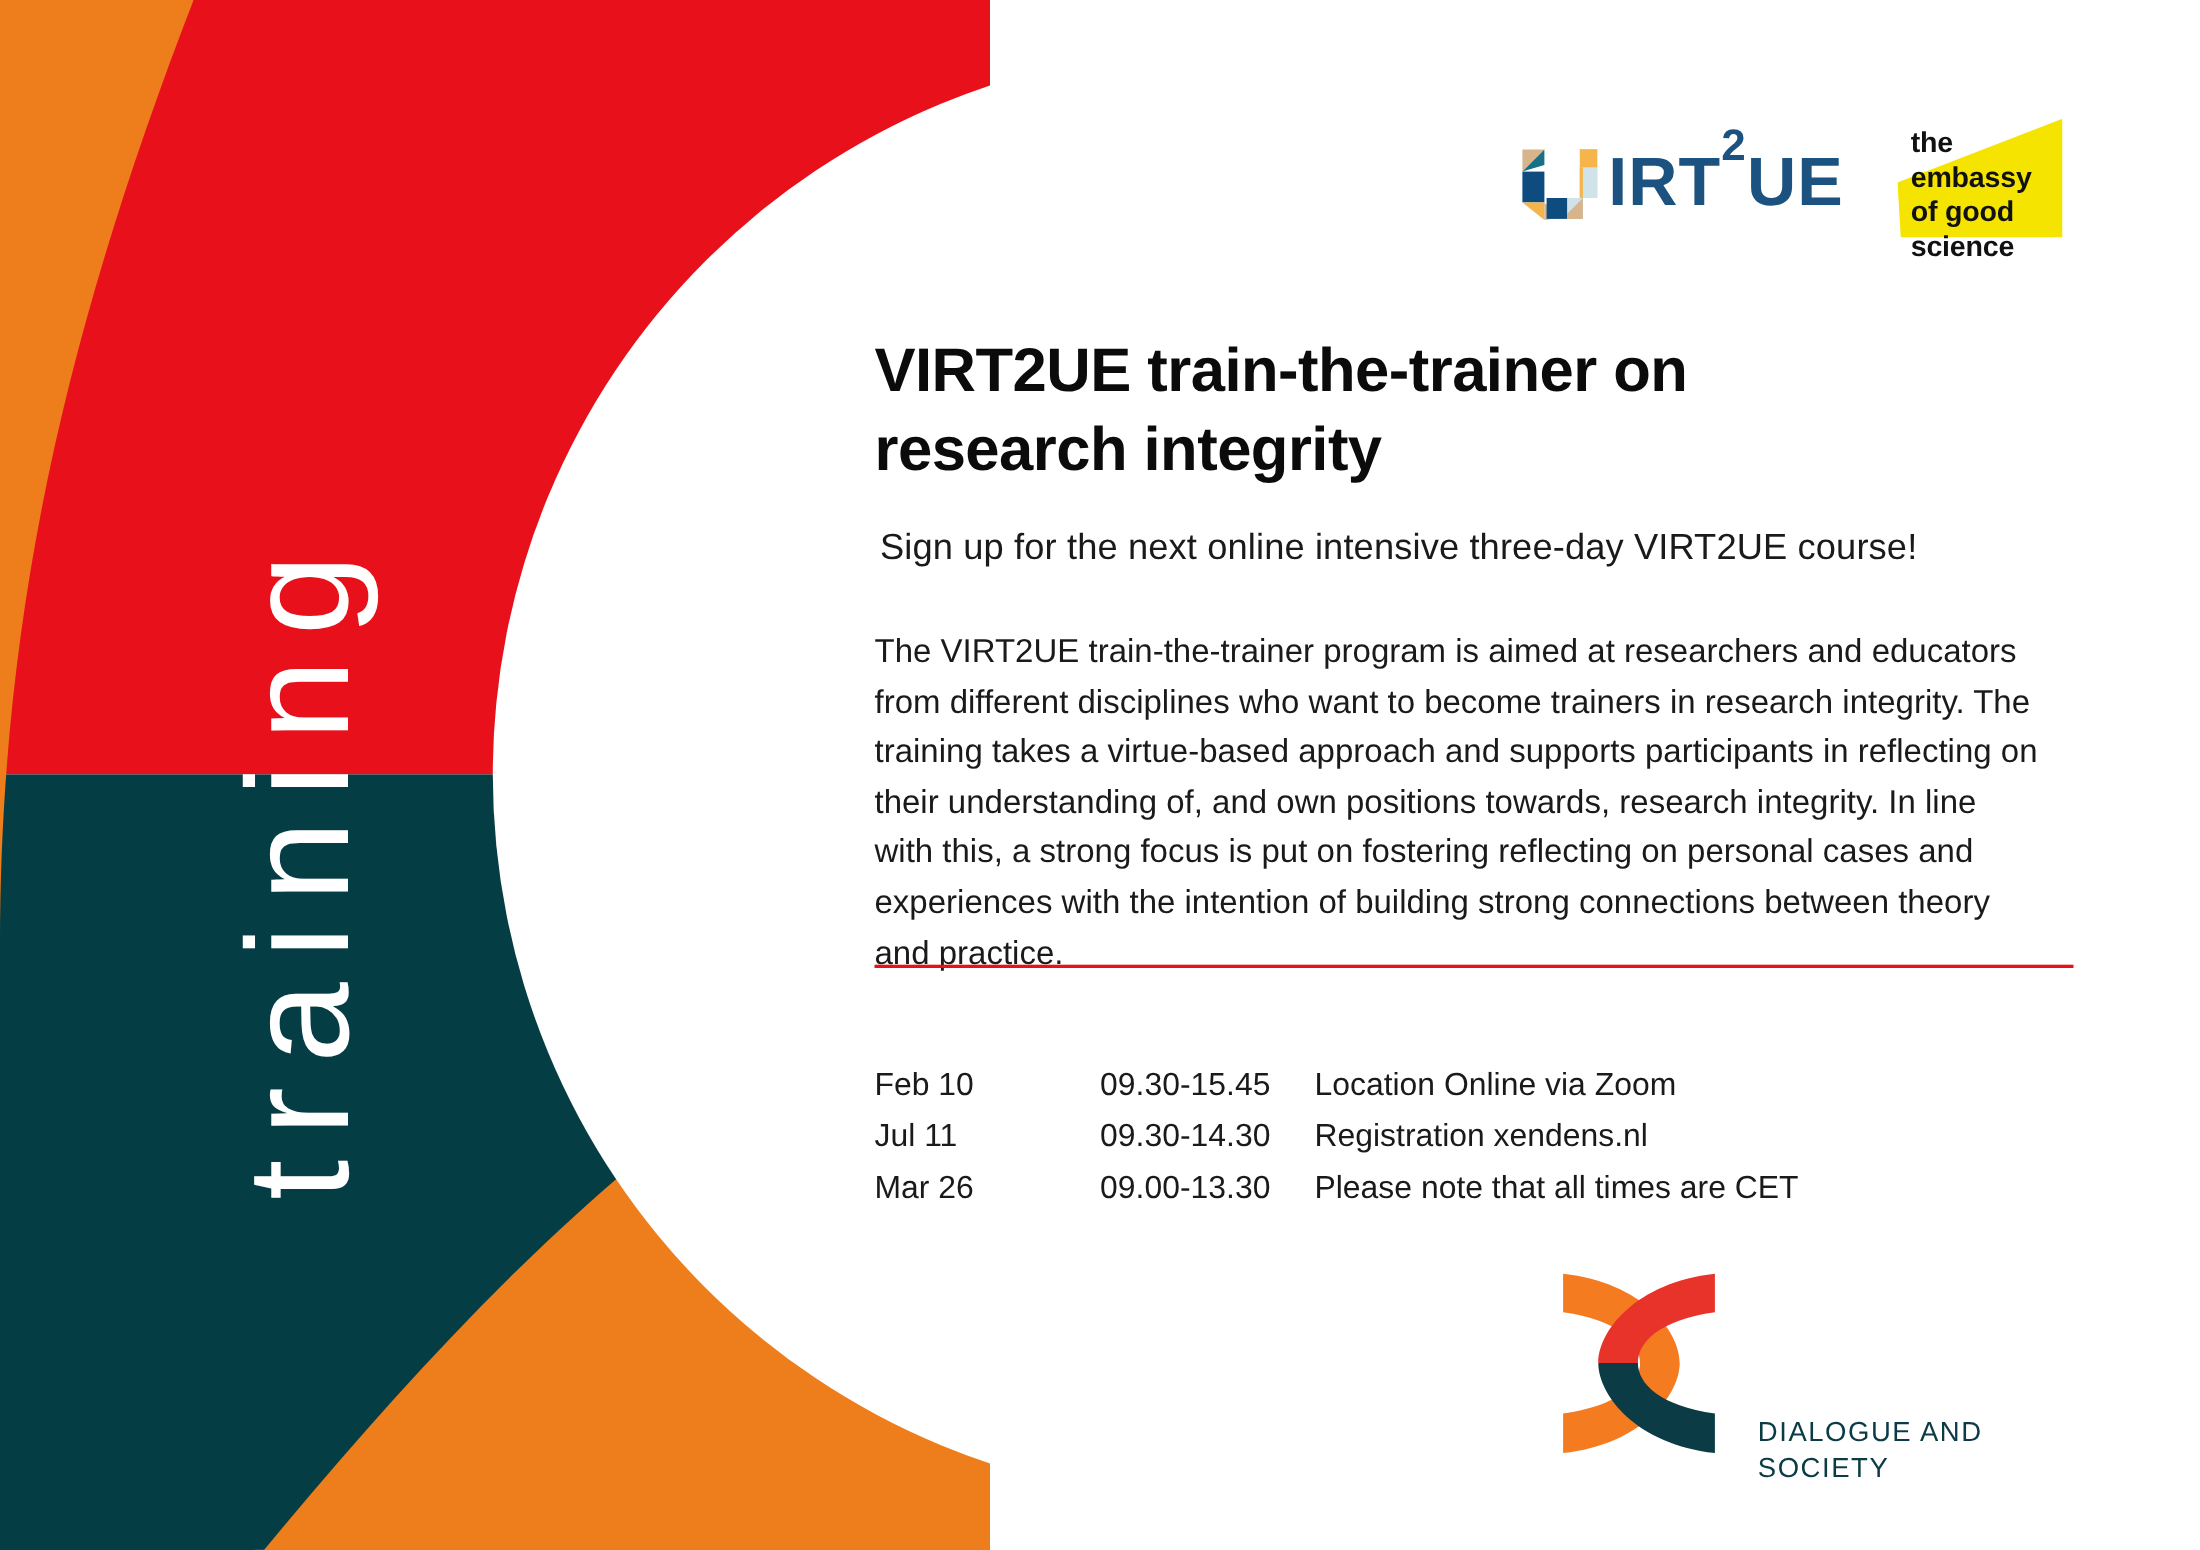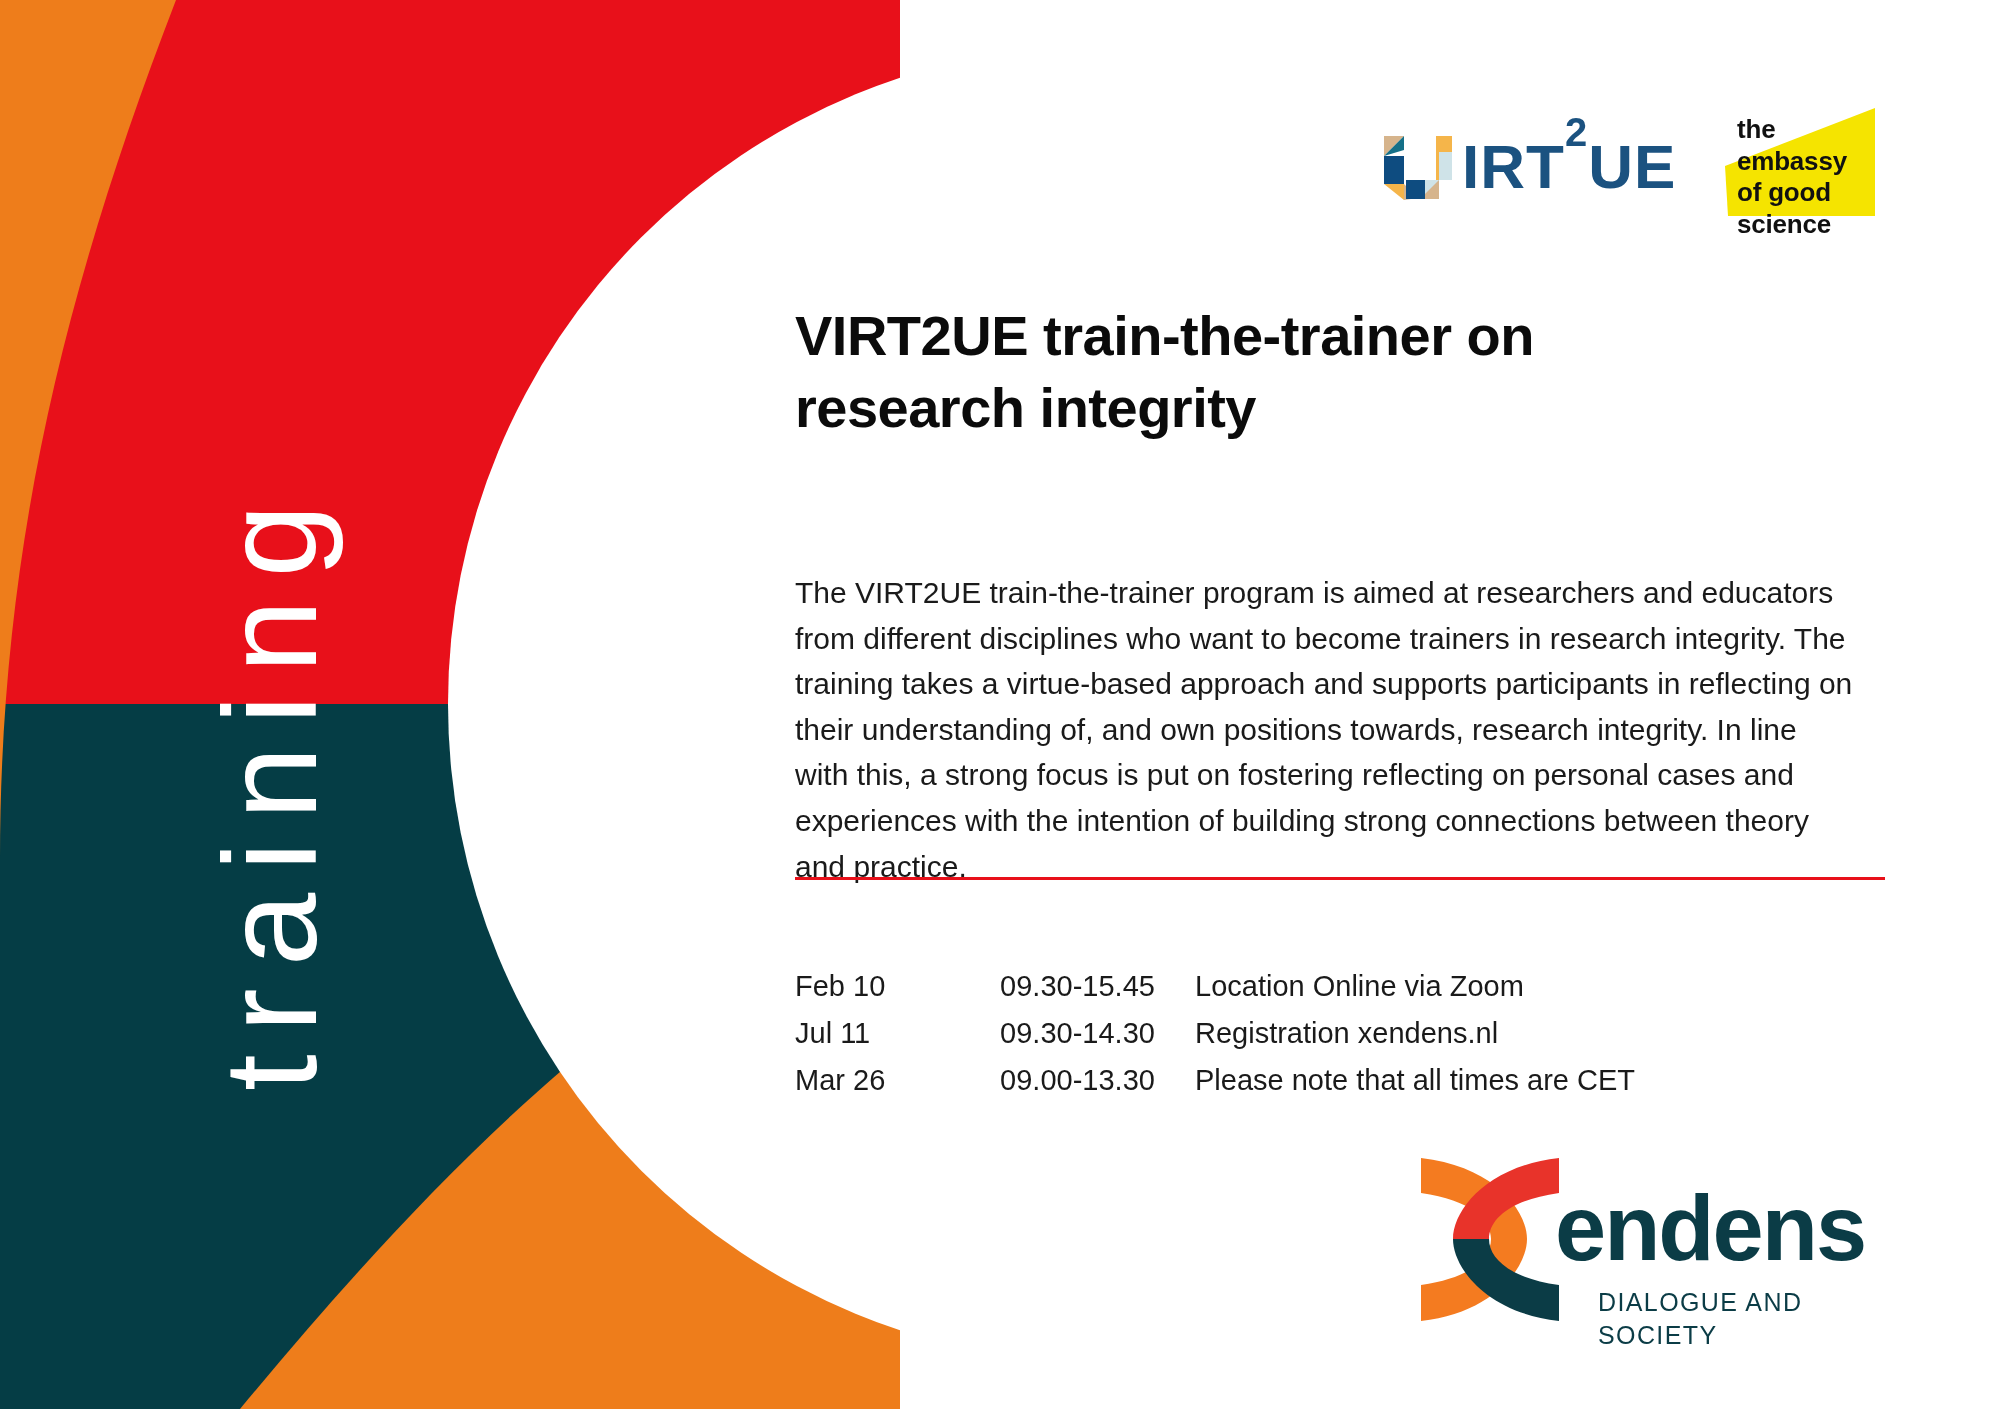--- a/index.html
+++ b/index.html
@@ -159,20 +159,21 @@
     </div>
   </div>
 
   <div id="content">
 
     <div id="headline">
       <div>VIRT2UE train-the-trainer on</div>
       <div>research integrity</div>
     </div>
 
+    <div id="subhead">Sign up for the next online intensive three-day VIRT2UE course!</div>
 
     <div id="bodycopy">The VIRT2UE train-the-trainer program is aimed at researchers and educators from different disciplines who want to become trainers in research integrity. The training takes a virtue-based approach and supports participants in reflecting on their understanding of, and own positions towards, research integrity. In line with this, a strong focus is put on fostering reflecting on personal cases and experiences with the intention of building strong connections between theory and practice.</div>
 
     <div id="divider"></div>
 
 
     <table id="dates-table">
       <tbody>
         <tr>
           <td class="c-date">Feb 10</td>
@@ -207,19 +208,18 @@
         </clipPath>
       <g clip-path="url(#topHalf)">
         <path d="M 144 6 C 72 14 38 58 38 87 C 38 116 72 161 144 169
                  L 144 133 C 94 126 74 106 74 87 C 74 68 94 48 144 41 Z" fill="#e8332a"></path>
       </g>
       <g clip-path="url(#botHalf)">
         <path d="M 144 6 C 72 14 38 58 38 87 C 38 116 72 161 144 169
                  L 144 133 C 94 126 74 106 74 87 C 74 68 94 48 144 41 Z" fill="#0b3c46"></path>
       </g>
     </svg>
-    <div id="xendens-word">endens</div>
     <div id="xendens-tag">
       <div>DIALOGUE AND SOCIETY</div>
     </div>
   </div>
 
 </div>
 
 </body></html>

